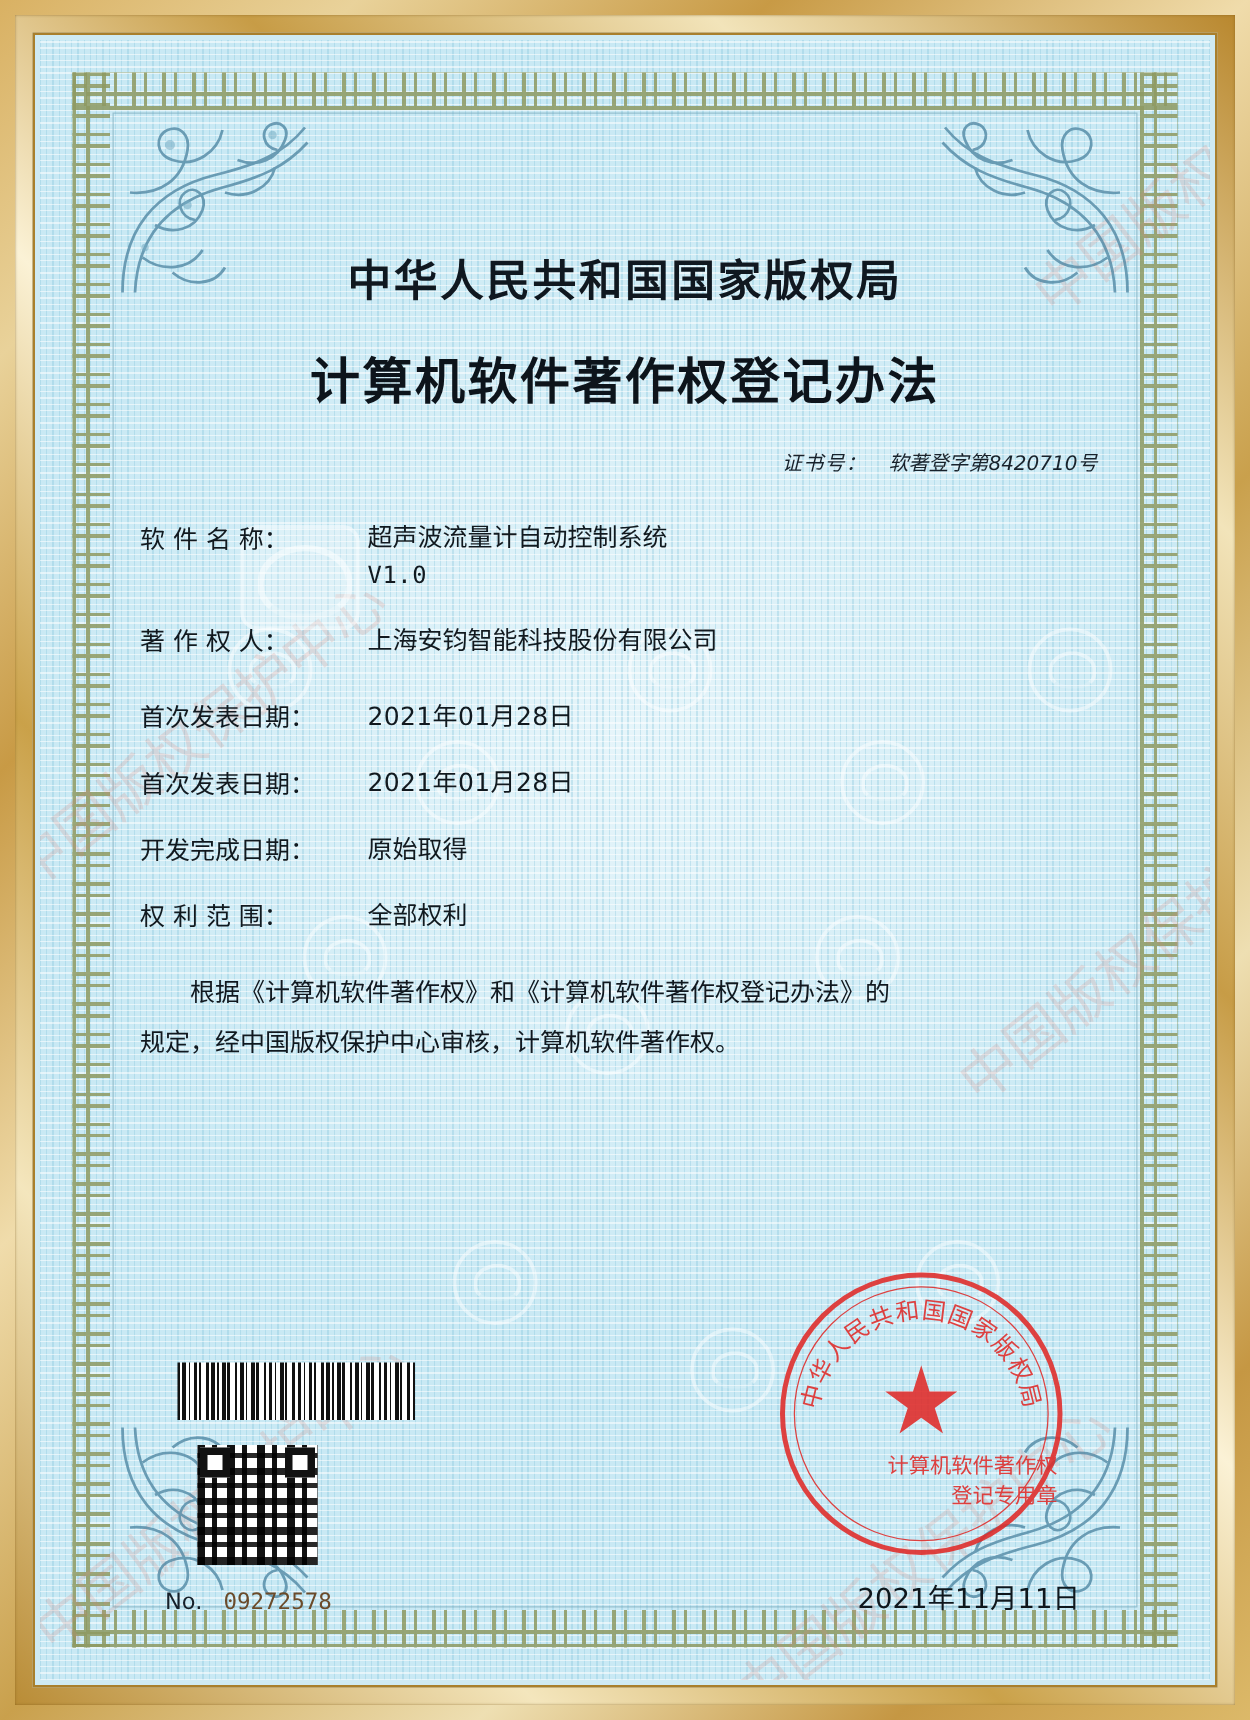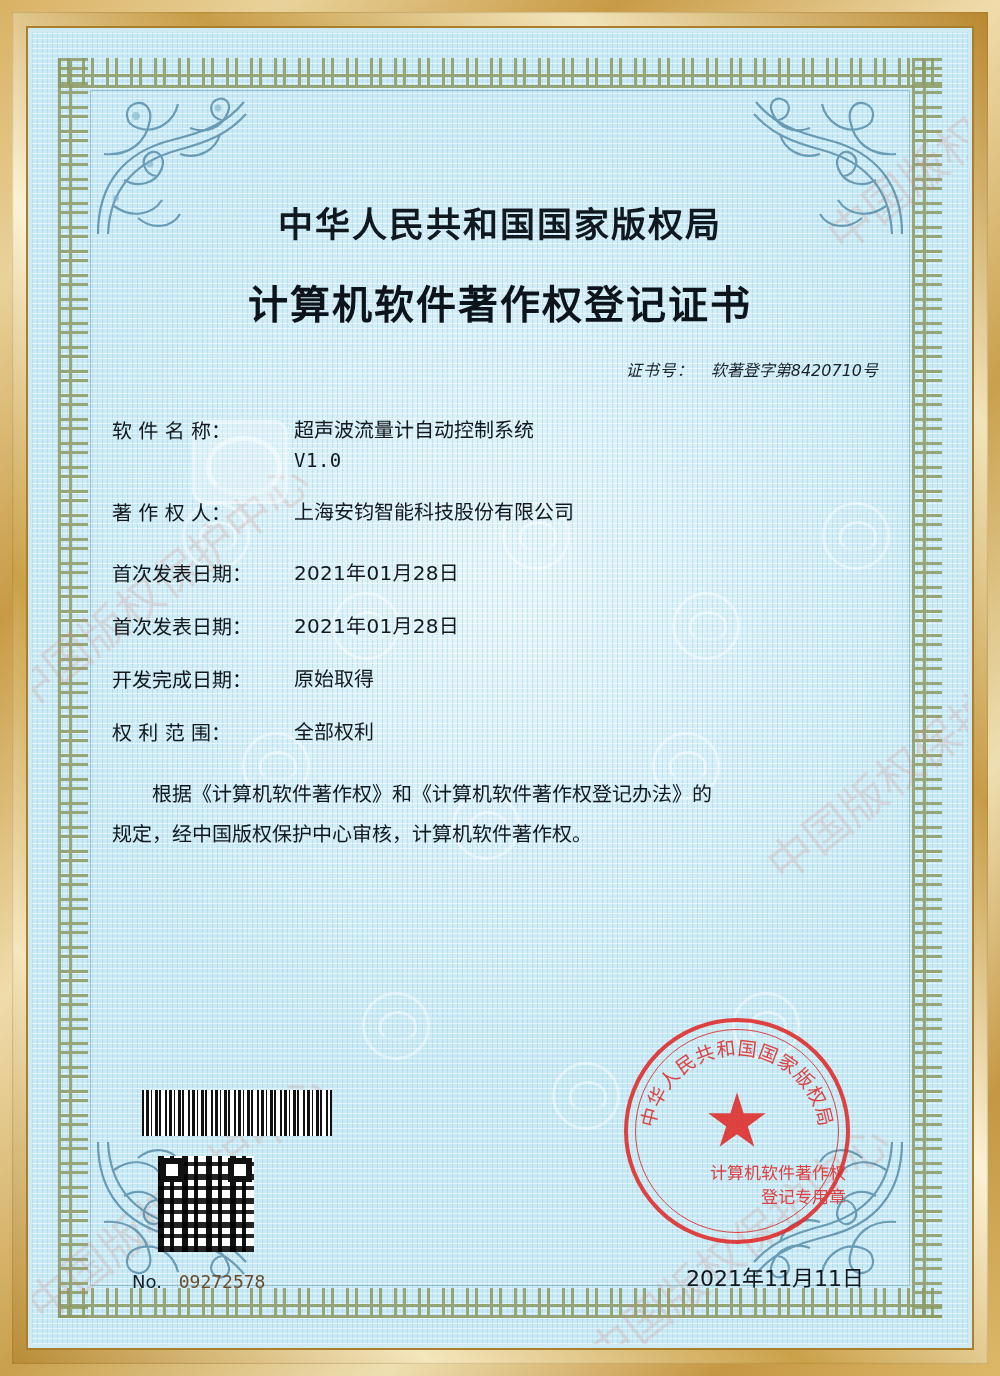--- a/index.html
+++ b/index.html
@@ -481,21 +481,21 @@
               <path d="M20 112 C 36 124, 58 122, 68 106"></path>
               <path d="M86 60 C 104 66, 122 56, 126 40"></path>
               <path d="M44 124 C 58 136, 78 134, 86 120"></path>
             </g>
           </svg>
         </div>
 
         <div class="content">
 
           <div class="title-main">中华人民共和国国家版权局</div>
-          <div class="title-sub">计算机软件著作权登记证书</div>
+          <div class="title-sub">计算机软件著作权登记办法</div>
 
           <div class="cert-no">
             <span class="lbl">证书号：</span>
             <span class="val">软著登字第8420710号</span>
           </div>
 
           <div class="wm-logo"></div>
 
           <div class="fields">
 

